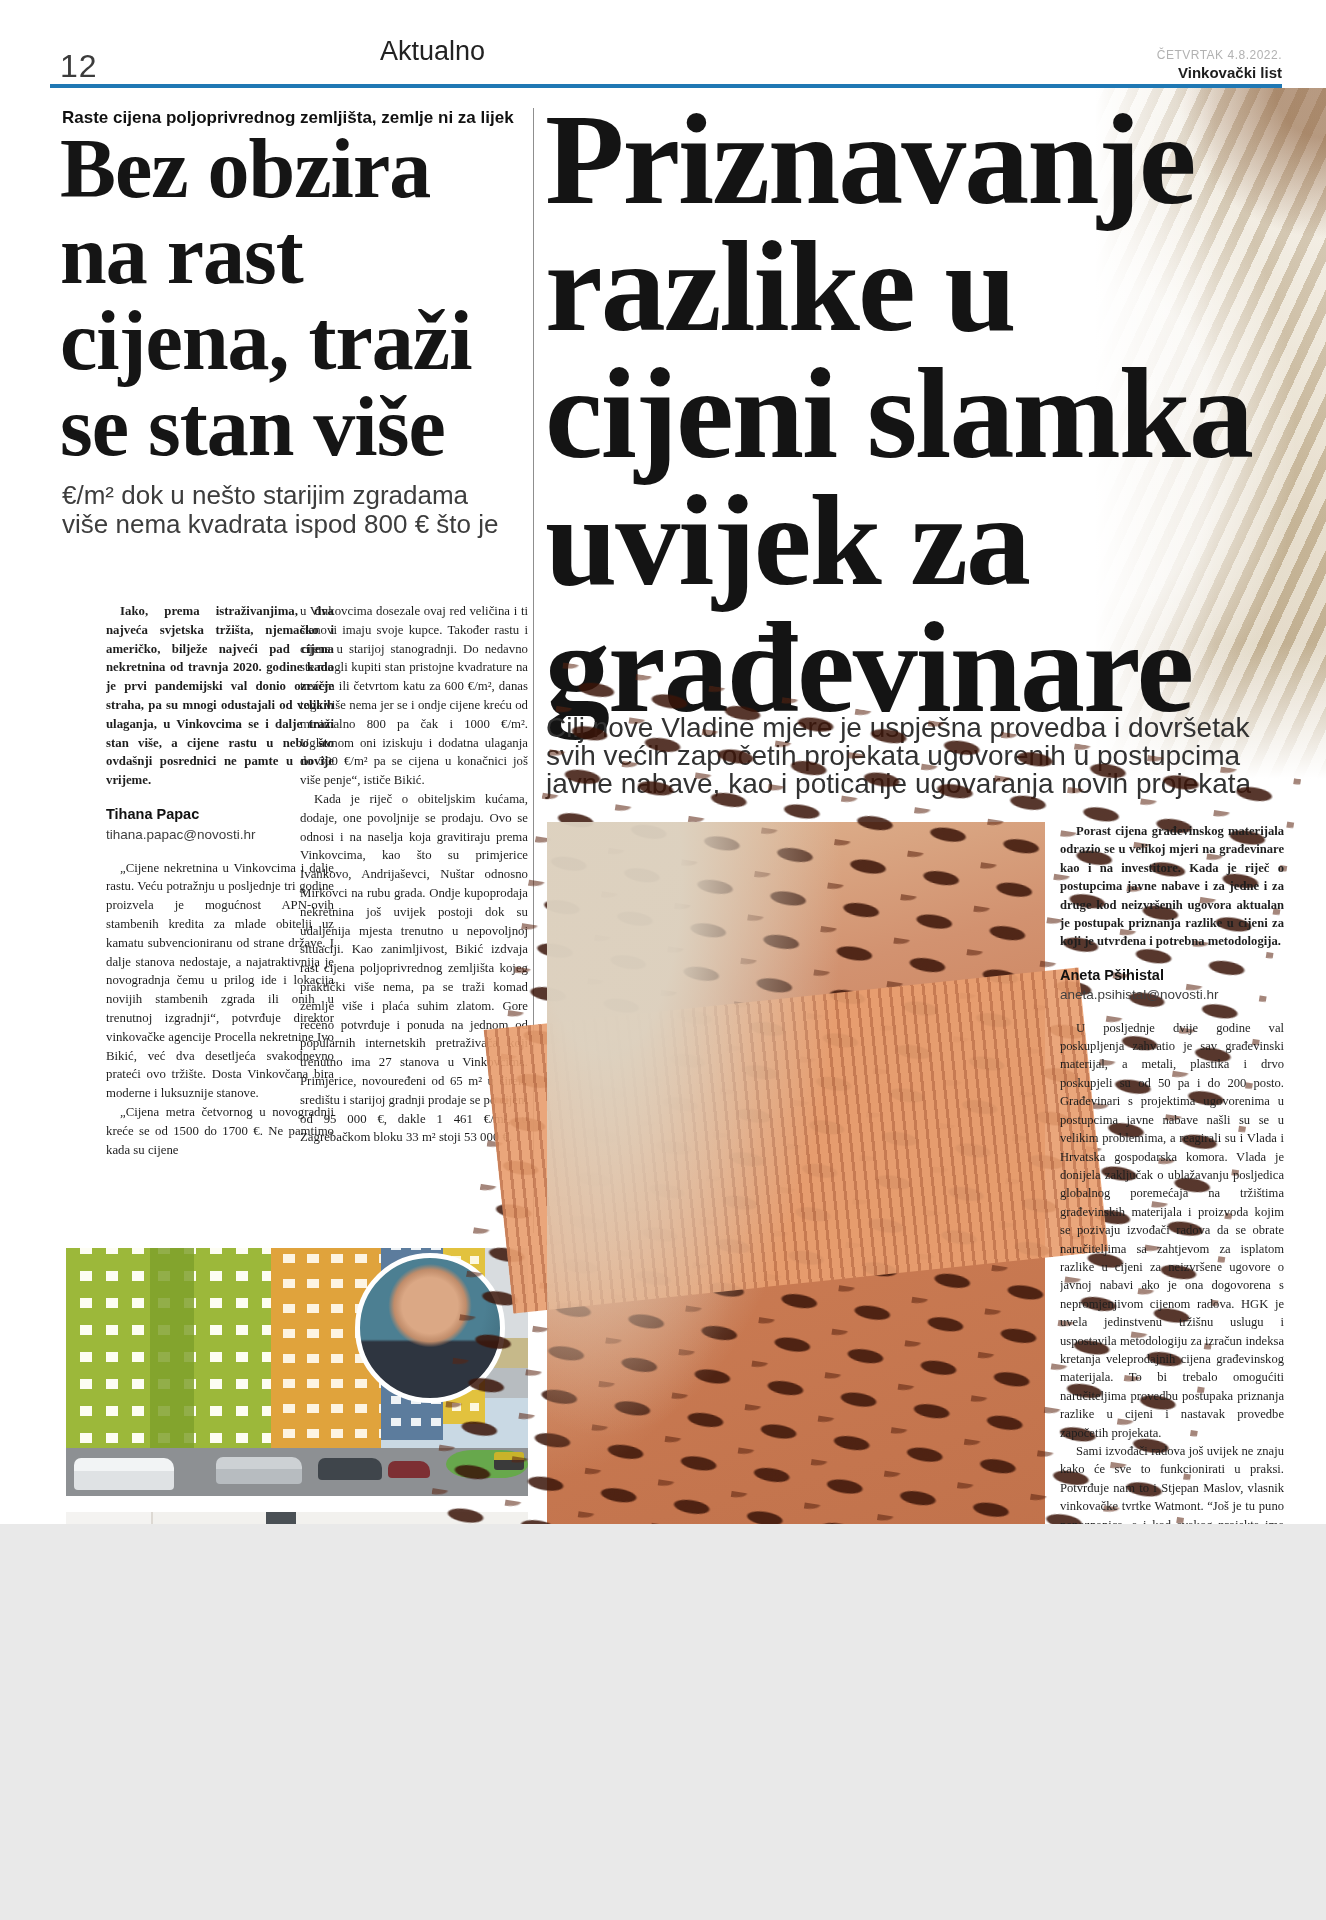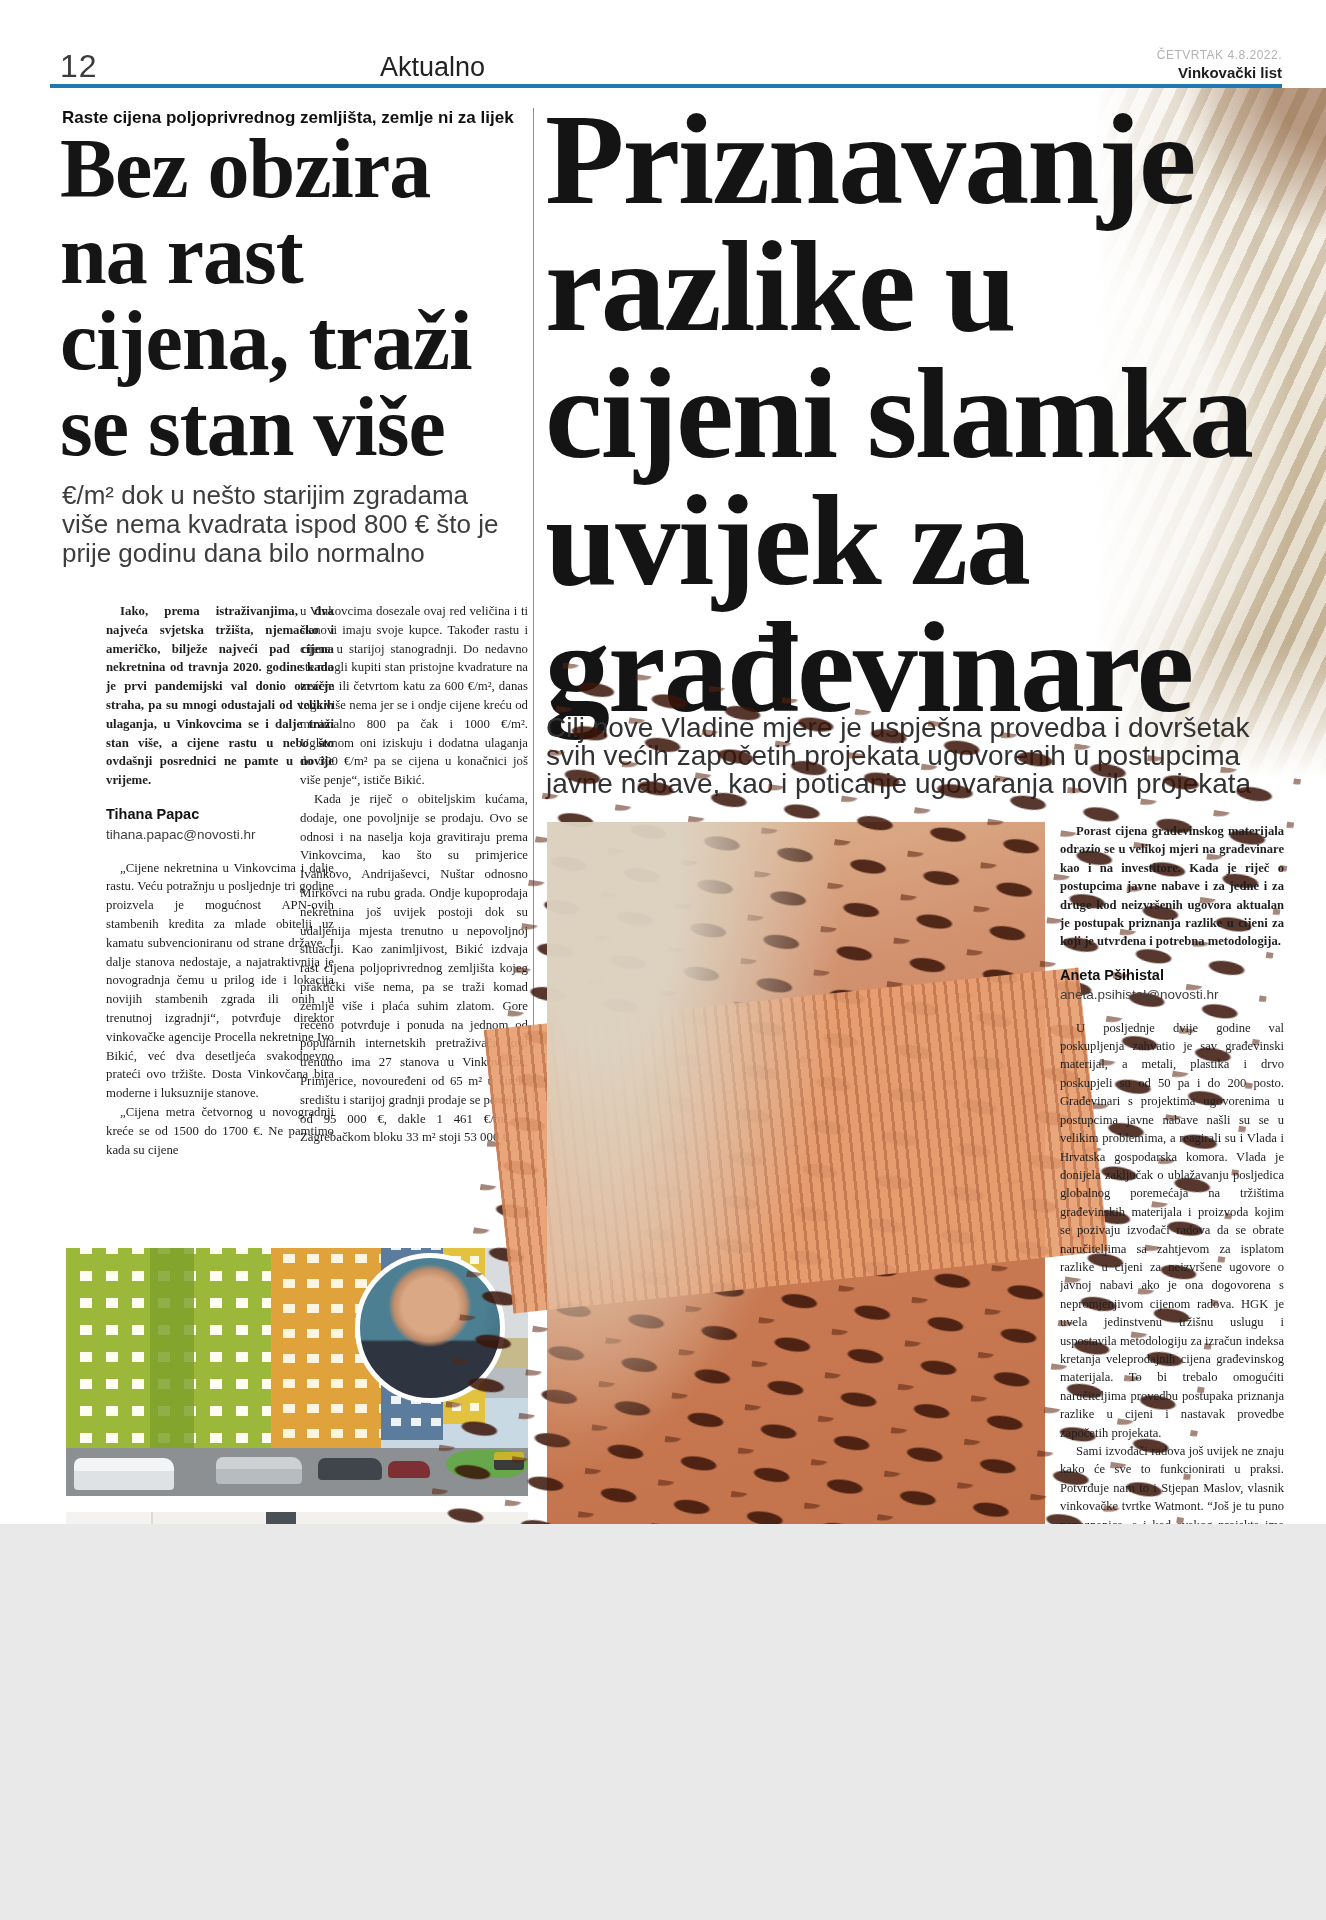--- a/index.html
+++ b/index.html
@@ -3,21 +3,21 @@
 <meta charset="utf-8">
 <style>
   html,body{margin:0;padding:0;background:#e9e9e9;}
   #page{
     position:relative;width:1326px;height:1524px;margin:0 auto;
     background:#ffffff;overflow:hidden;
     font-family:"Liberation Sans",sans-serif;color:#1a1a1a;
   }
   
   .page-number{position:absolute;left:60px;top:48px;font-size:32px;font-weight:400;color:#3c3c3c;letter-spacing:1px;}
-  .section-title{position:absolute;left:380px;top:52px;font-size:27px;font-weight:400;color:#222;}
+  .section-title{position:absolute;left:380px;top:36px;font-size:27px;font-weight:400;color:#222;}
   .head-right{position:absolute;right:44px;top:48px;text-align:right;}
   .issue-date{font-size:12px;color:#b2b2b2;letter-spacing:.5px;}
   .publication{font-size:15px;font-weight:700;color:#1d1d1d;margin-top:2px;}
   .blue-rule{position:absolute;left:50px;right:44px;top:84px;height:4px;background:#1f78b4;}
   .v-divider{position:absolute;left:533px;top:108px;height:1125px;width:1px;background:#8f8f8f;}
 
   
   .kicker{position:absolute;left:62px;top:108px;width:470px;font-size:17px;font-weight:700;color:#111;}
   .hl-left{position:absolute;left:60px;top:126px;width:470px;
     font-family:"Liberation Serif",serif;font-weight:700;color:#151515;
@@ -161,21 +161,20 @@
     <h1 class="hl-left" style="margin:0">
       <div>Bez obzira</div>
       <div>na rast</div>
       <div>cijena, traži</div>
       <div>se stan više</div>
     </h1>
 
     <div class="deck-left">
       <div>€/m² dok u nešto starijim zgradama</div>
       <div>više nema kvadrata ispod 800 € što je</div>
-      <div>prije godinu dana bilo normalno</div>
     </div>
 
     <div class="bodycol col1">
       <p class="intro">Iako, prema istraživanjima, dva najveća svjetska tržišta, njemačko i američko, bilježe najveći pad cijena nekretnina od travnja 2020. godine kada je prvi pandemijski val donio ozračje straha, pa su mnogi odustajali od velikih ulaganja, u Vinkovcima se i dalje traži stan više, a cijene rastu u nebo što ovdašnji posrednici ne pamte u novije vrijeme.</p>
       <div class="byline">
         <div class="name">Tihana Papac</div>
         <div class="email">tihana.papac@novosti.hr</div>
       </div>
       <p>„Cijene nekretnina u Vinkovcima i dalje rastu. Veću potražnju u posljednje tri godine proizvela je mogućnost APN-ovih stambenih kredita za mlade obitelji uz kamatu subvencioniranu od strane države. I dalje stanova nedostaje, a najatraktivnija je novogradnja čemu u prilog ide i lokacija novijih stambenih zgrada ili onih u trenutnoj izgradnji“, potvrđuje direktor vinkovačke agencije Procella nekretnine Ivo Bikić, već dva desetljeća svakodnevno prateći ovo tržište. Dosta Vinkovčana bira moderne i luksuznije stanove.</p>
       <p>„Cijena metra četvornog u novogradnji kreće se od 1500 do 1700 €. Ne pamtimo kada su cijene</p>

